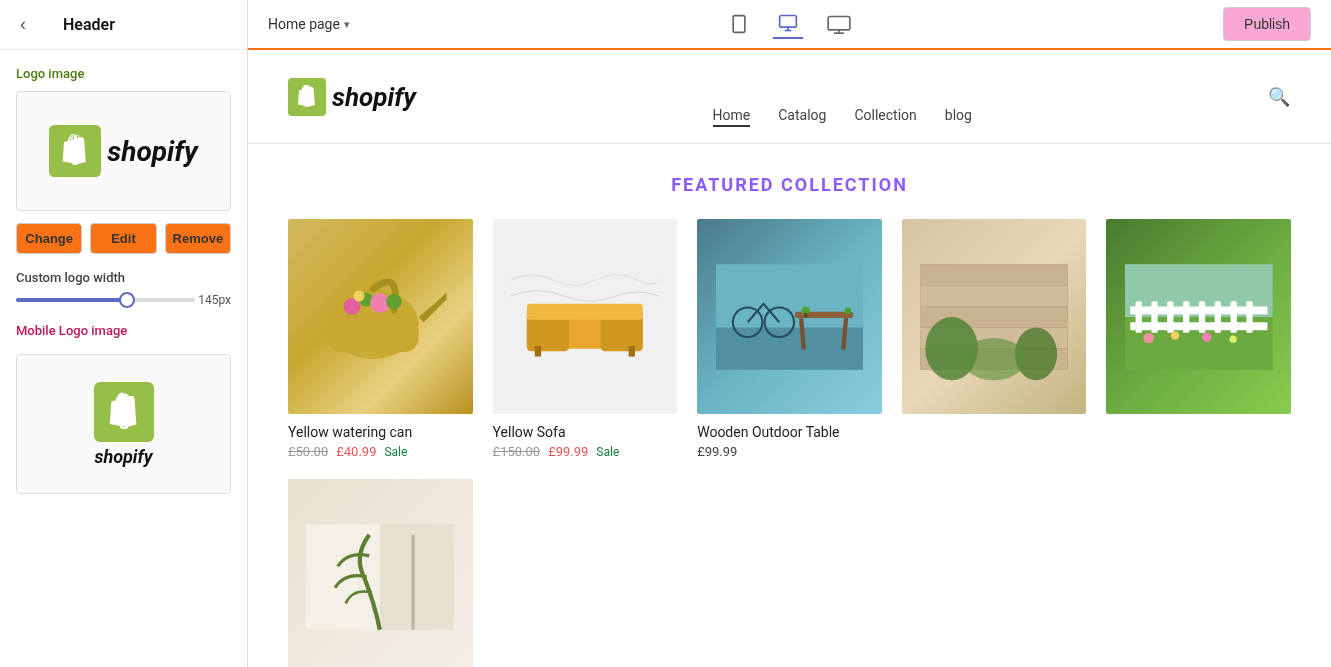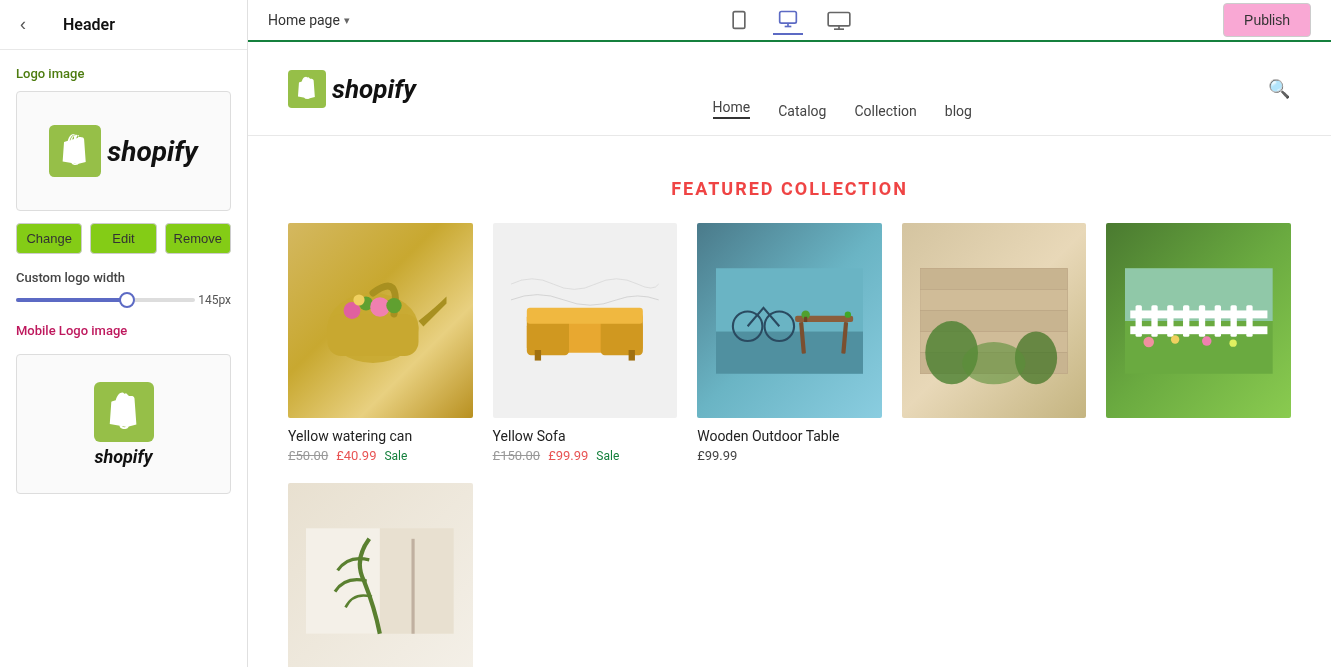--- a/index.html
+++ b/index.html
@@ -67,25 +67,26 @@
     }
     .logo-actions {
       display: flex;
       gap: 8px;
       margin-bottom: 16px;
     }
     .logo-action-btn {
       flex: 1;
       padding: 7px 0;
       border: 1px solid #ccc;
-      background: #84cc16;
+      background: #f97316;
       border-radius: 4px;
       font-size: 13px;
       cursor: pointer;
       color: #333;
+      font-weight: bold;
     }
 
     .custom-logo-width-label {
       font-size: 13px;
       color: #444;
       margin-bottom: 8px;
       font-weight: 500;
     }
     .slider-row {
       display: flex;
@@ -164,23 +165,23 @@
       flex-direction: column;
       overflow: hidden;
     }
 
     
     .topbar {
       display: flex;
       align-items: center;
       justify-content: space-between;
       padding: 0 20px;
-      height: 42px;
+      height: 50px;
       background: #fff;
-      border-bottom: 2px solid #15803d;
+      border-bottom: 2px solid #f97316;
       position: relative;
     }
     .topbar-left {
       display: flex;
       align-items: center;
       gap: 6px;
     }
     .page-selector {
       display: flex;
       align-items: center;
@@ -258,21 +259,21 @@
       height: 38px;
     }
     .store-logo-text {
       font-size: 26px;
       font-weight: 700;
       color: #111;
       font-style: italic;
     }
     .store-nav {
       display: flex;
-      align-items: flex-end;
+      align-items: flex-start;
       gap: 28px;
       margin-top: 41px;
     }
     .nav-item {
       font-size: 14px;
       color: #444;
       text-decoration: none;
       cursor: pointer;
     }
     .nav-item.active {
@@ -287,24 +288,23 @@
 
     
     .featured-section {
       padding: 30px 40px 20px;
     }
     .featured-title {
       text-align: center;
       font-size: 18px;
       font-weight: 700;
       letter-spacing: 2px;
-      color: #ef4444;
+      color: #8b5cf6;
       margin-bottom: 24px;
       text-transform: uppercase;
-      margin-top: 12px;
     }
     .product-grid {
       display: grid;
       grid-template-columns: repeat(5, 1fr);
       gap: 20px;
     }
     .product-card {
       cursor: pointer;
     }
     .product-image {

